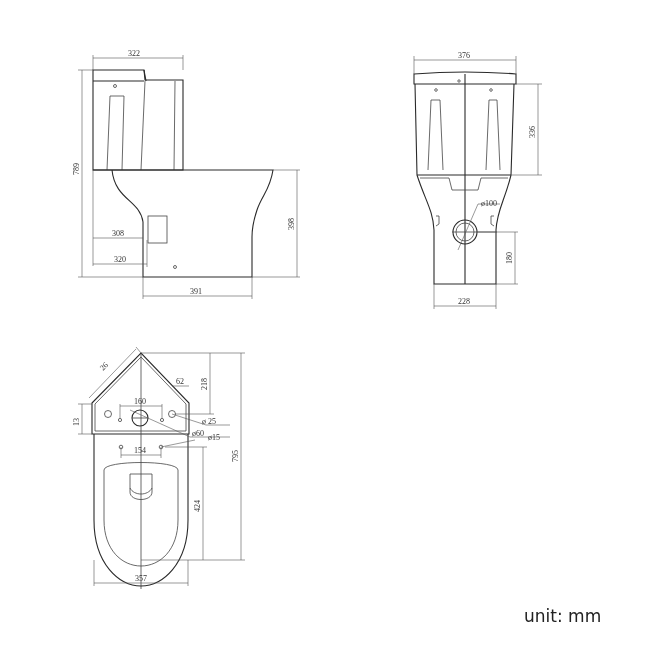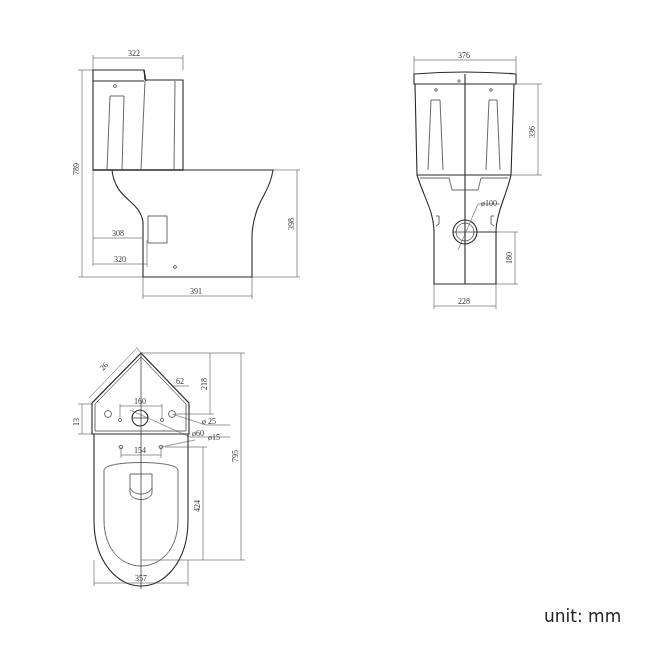--- a/index.html
+++ b/index.html
@@ -2,21 +2,21 @@
 <html><head>
 <meta charset="utf-8">
 <style>
   html, body { margin:0; padding:0; background:#ffffff; }
   body { width:650px; height:650px; position:relative; overflow:hidden; font-family:"Liberation Sans", sans-serif; }
   svg { position:absolute; left:0; top:0; }
   .o { fill:none; stroke:#2a2a2a; stroke-width:1.1; }
   .t { fill:none; stroke:#444; stroke-width:0.8; }
   .d { fill:none; stroke:#555; stroke-width:0.6; }
   .dim { font-family:"Liberation Serif", serif; font-size:8px; fill:#333; }
-  .unit { position:absolute; left:544px; top:606px; font-size:17px; color:#222; font-family:"DejaVu Sans", sans-serif; }
+  .unit { position:absolute; left:524px; top:606px; font-size:17px; color:#222; font-family:"DejaVu Sans", sans-serif; }
 </style>
 </head>
 <body>
 
 <svg width="650" height="650" viewBox="0 0 650 650">
 
   <g>
 
     <path class="o" d="M93 70 L144 70 L145 80 L183 80 L183 170 L93 170 Z"></path>
     <line class="o" x1="93" y1="81" x2="144" y2="81"></line>

